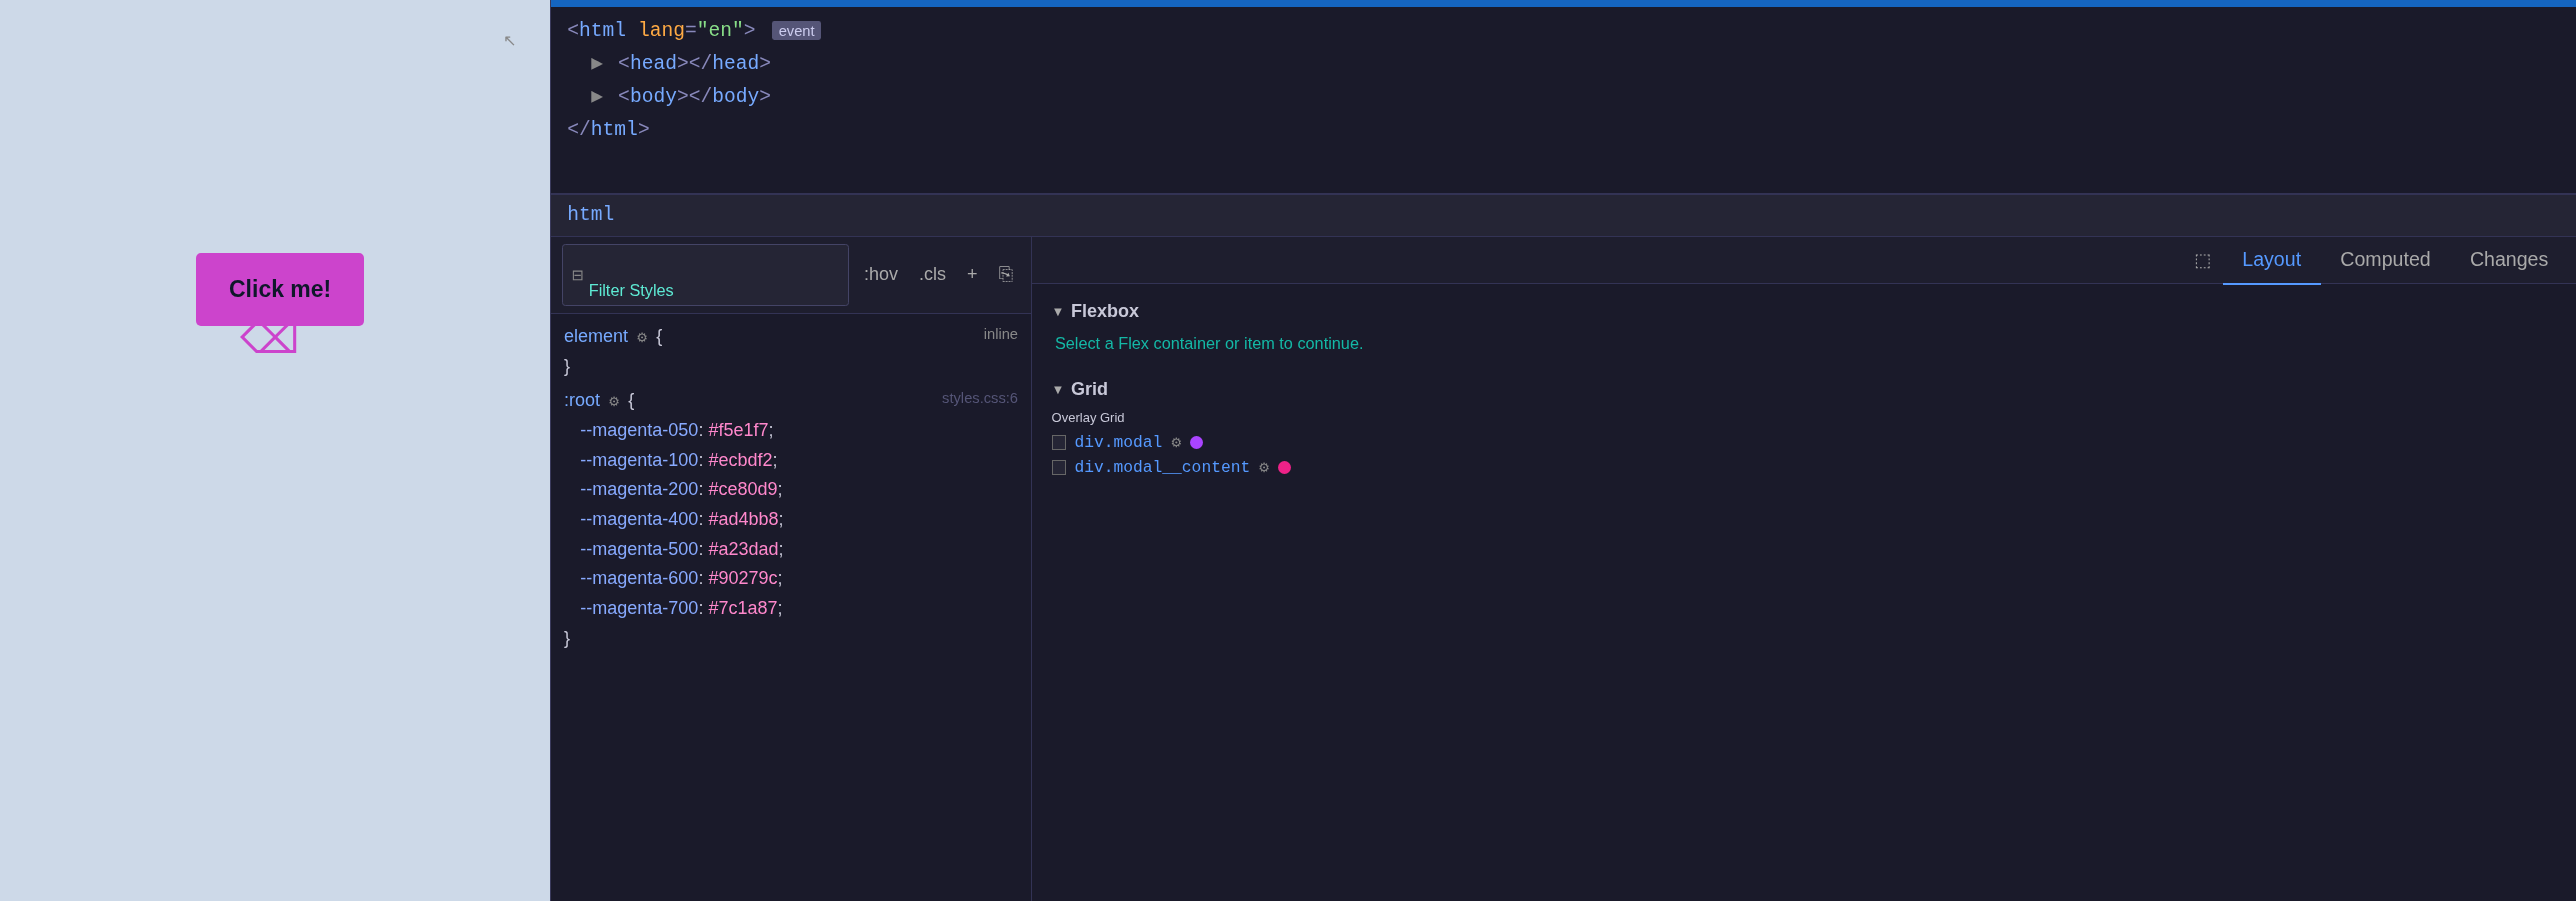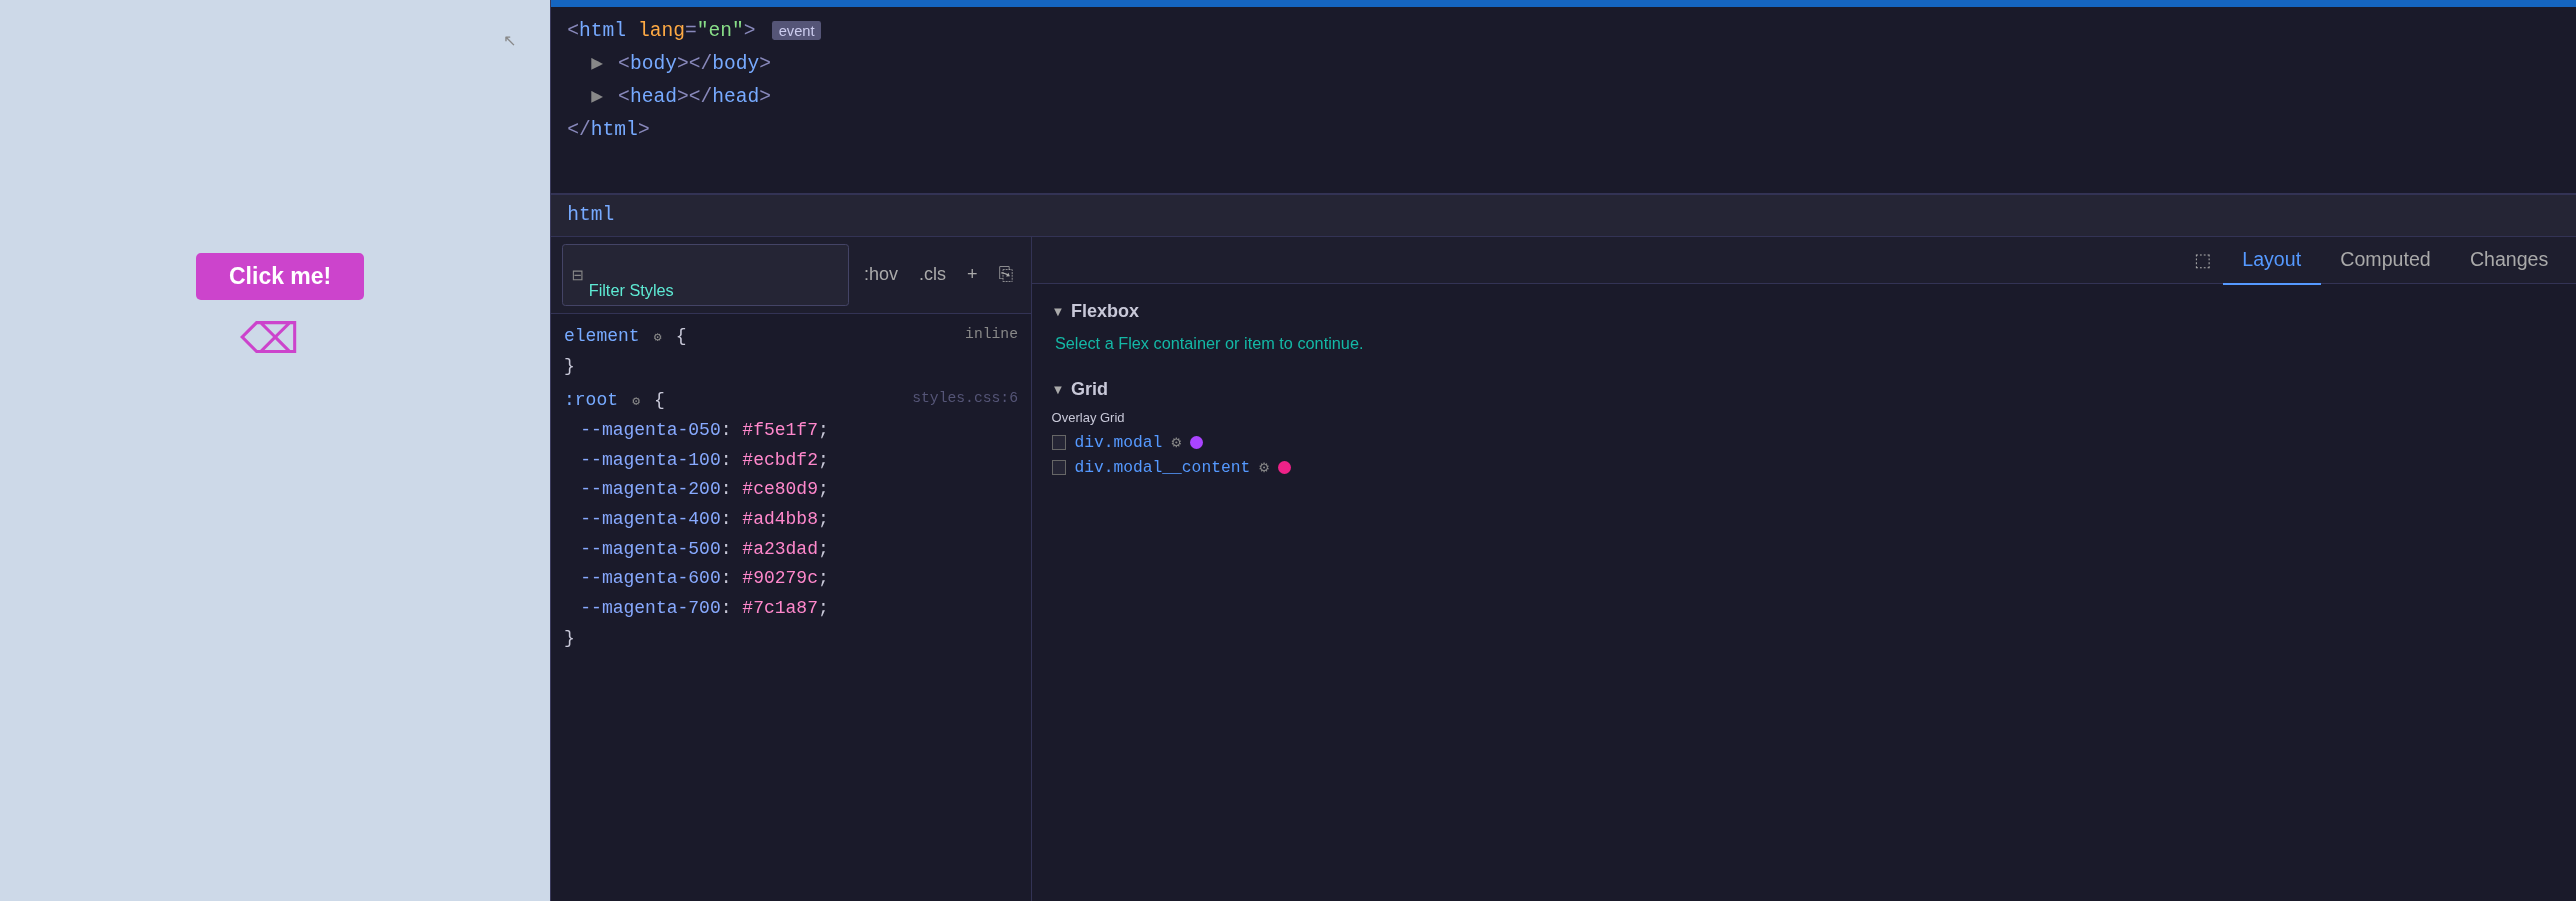--- a/index.html
+++ b/index.html
@@ -19,23 +19,23 @@
       background: #cdd9e8;
       flex-shrink: 0;
       position: relative;
       display: flex;
       align-items: center;
       justify-content: center;
     }
 
     .click-me-button {
       background: #cc44cc;
-      color: #ffffff;
+      color: #0f172a;
       border: none;
-      padding: 10px 33px;
+      padding: 23px 33px;
       font-size: 23px;
       font-weight: 600;
       border-radius: 4.9px;
       cursor: pointer;
       position: absolute;
       top: 253px;
       left: 196px;
       font-family: -apple-system, BlinkMacSystemFont, sans-serif;
     }
 
@@ -169,21 +169,21 @@
       font-size: 18px;
       cursor: pointer;
       padding: 3.3px 6.5px;
       border-radius: 2.4px;
     }
 
     .styles-content {
       flex: 1;
       overflow-y: auto;
       padding: 8.1px 13px;
-      font-family: Liberation Mono, monospace;
+      font-family: Liberation Sans, sans-serif;
       font-size: 18px;
       line-height: 1.65;
     }
 
     .style-rule {
       margin-bottom: 4.9px;
     }
 
     .rule-selector { color: #77aaff; }
     .rule-gear { color: #888; font-size: 13px; margin: 0 3.3px; }
@@ -341,30 +341,30 @@
 
   <div class="html-tree">
     <div class="html-line">
       <span class="tag-bracket">&lt;</span><span class="tag-name">html</span>
       <span> </span><span class="attr-name">lang</span><span class="tag-bracket">=</span><span class="attr-value">"en"</span><span class="tag-bracket">&gt;</span>
       <span class="event-badge">event</span>
     </div>
     <div class="html-line">
       <span class="indent2"></span>
       <span class="triangle">▶</span>
+      <span class="tag-bracket">&lt;</span><span class="tag-name">head</span><span class="tag-bracket">&gt;</span>
+      <span style="color:#555577">​</span>
+      <span class="closing">&lt;/</span><span class="tag-name">head</span><span class="closing">&gt;</span>
+    </div>
+    <div class="html-line">
+      <span class="indent2"></span>
+      <span class="triangle">▶</span>
       <span class="tag-bracket">&lt;</span><span class="tag-name">body</span><span class="tag-bracket">&gt;</span>
       <span style="color:#555577">​</span>
       <span class="closing">&lt;/</span><span class="tag-name">body</span><span class="closing">&gt;</span>
-    </div>
-    <div class="html-line">
-      <span class="indent2"></span>
-      <span class="triangle">▶</span>
-      <span class="tag-bracket">&lt;</span><span class="tag-name">head</span><span class="tag-bracket">&gt;</span>
-      <span style="color:#555577">​</span>
-      <span class="closing">&lt;/</span><span class="tag-name">head</span><span class="closing">&gt;</span>
     </div>
     <div class="html-line">
       <span class="closing">&lt;/</span><span class="tag-name">html</span><span class="closing">&gt;</span>
     </div>
   </div>
 
   <div class="breadcrumb-bar">
     <span class="breadcrumb-tag">html</span>
   </div>
 

